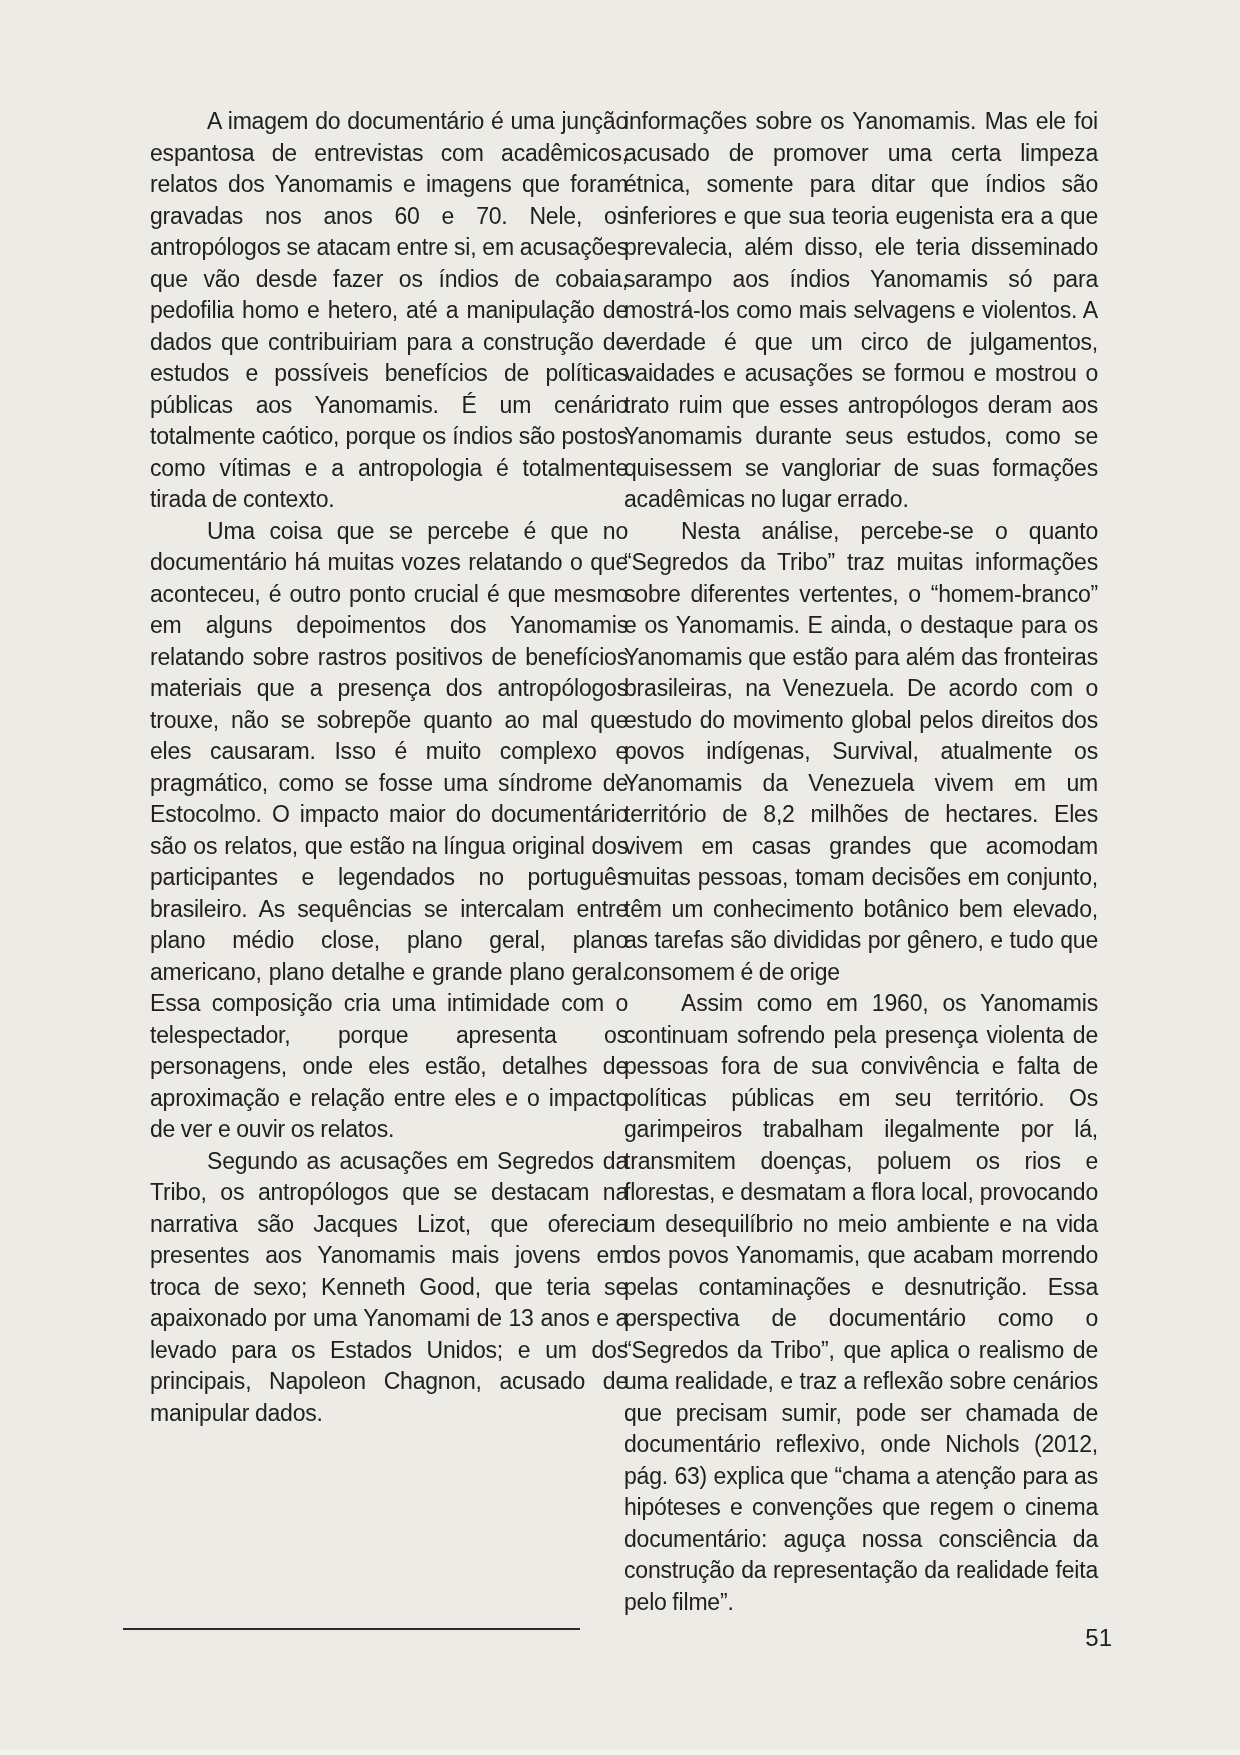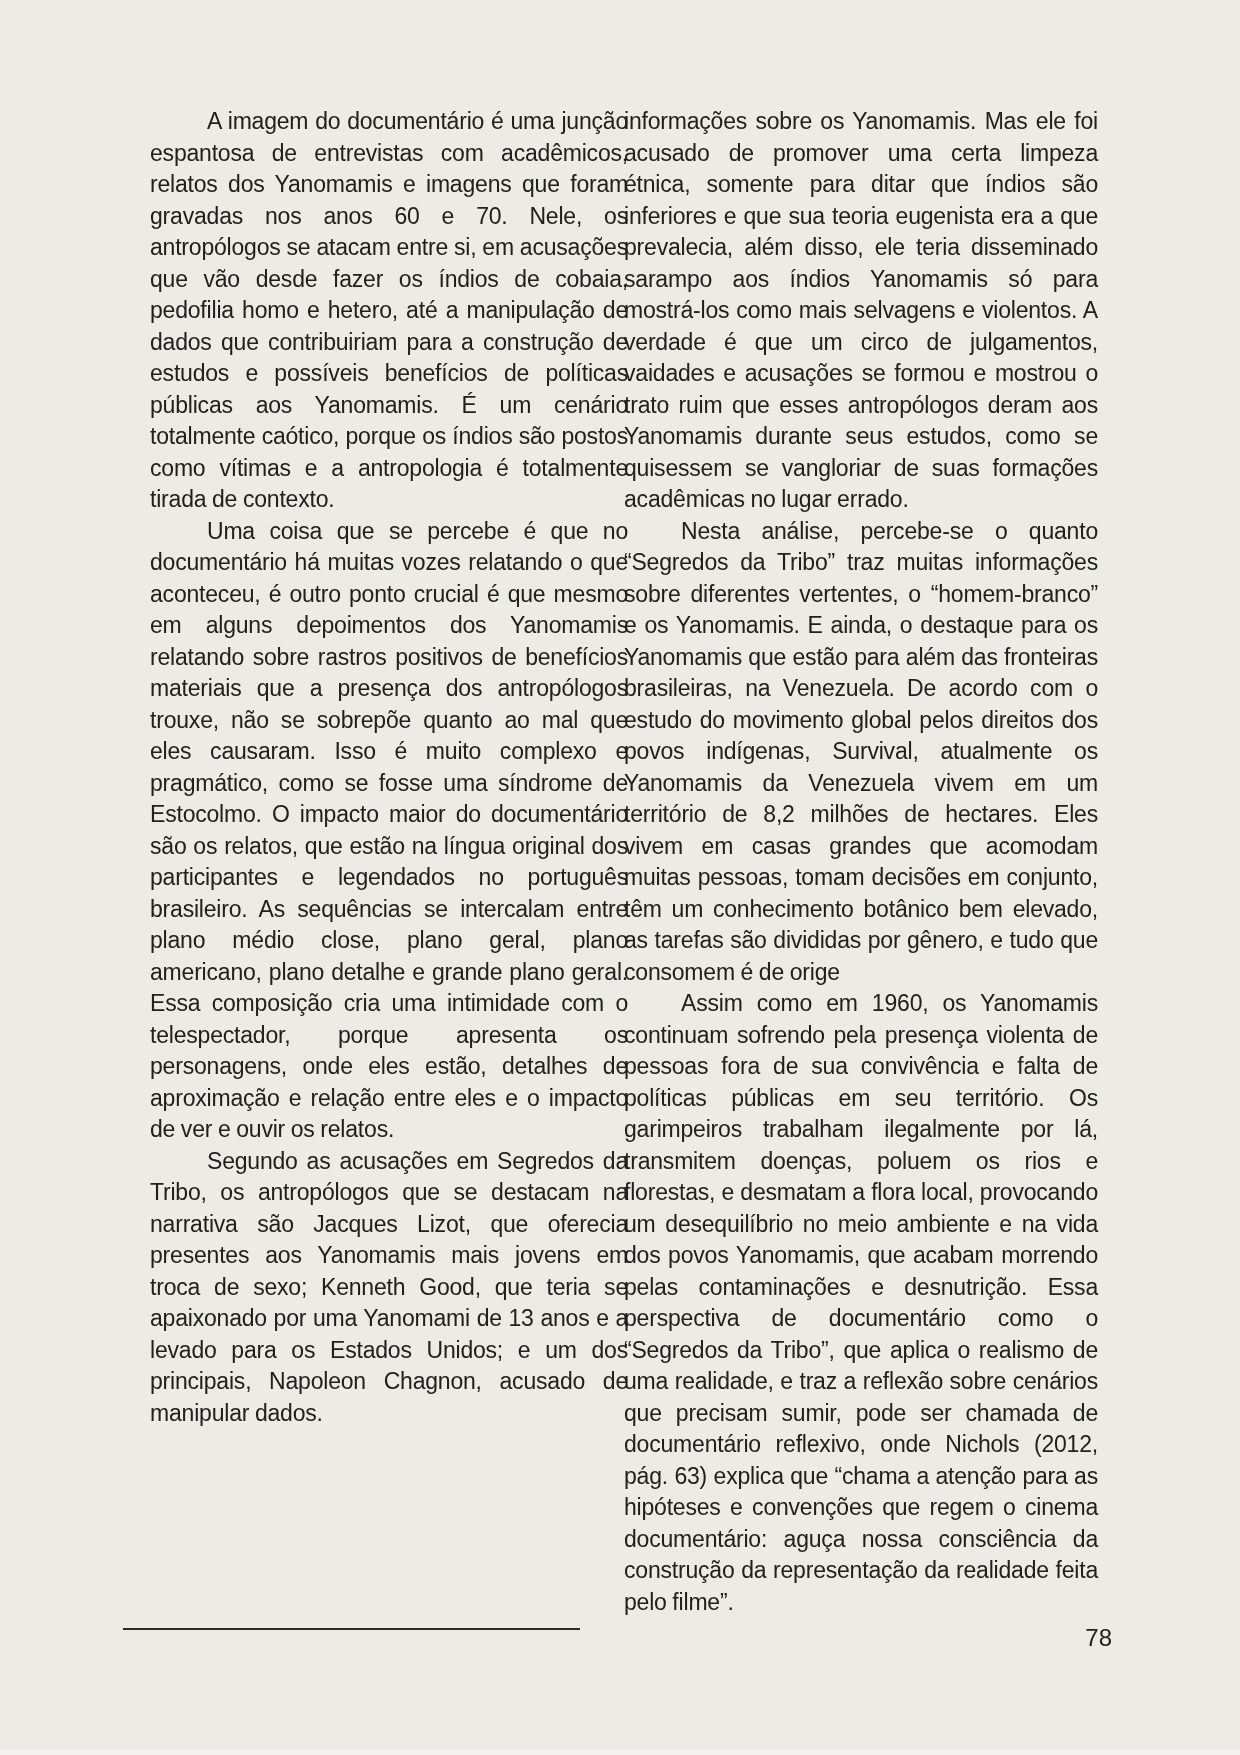--- a/index.html
+++ b/index.html
@@ -87,17 +87,17 @@
   </div>
 
   <div class="col col-right">
     <p class="para">informações sobre os Yanomamis. Mas ele foi acusado de promover uma certa limpeza étnica, somente para ditar que índios são inferiores e que sua teoria eugenista era a que prevalecia, além disso, ele teria disseminado sarampo aos índios Yanomamis só para mostrá-los como mais selvagens e violentos. A verdade é que um circo de julgamentos, vaidades e acusações se formou e mostrou o trato ruim que esses antropólogos deram aos Yanomamis durante seus estudos, como se quisessem se vangloriar de suas formações acadêmicas no lugar errado.</p>
     <p class="para indent">Nesta análise, percebe-se o quanto “Segredos da Tribo” traz muitas informações sobre diferentes vertentes, o “homem-branco” e os Yanomamis. E ainda, o destaque para os Yanomamis que estão para além das fronteiras brasileiras, na Venezuela. De acordo com o estudo do movimento global pelos direitos dos povos indígenas, Survival, atualmente os Yanomamis da Venezuela vivem em um território de 8,2 milhões de hectares. Eles vivem em casas grandes que acomodam muitas pessoas, tomam decisões em conjunto, têm um conhecimento botânico bem elevado, as tarefas são divididas por gênero, e tudo que consomem é de orige</p>
     <p class="para indent">Assim como em 1960, os Yanomamis continuam sofrendo pela presença violenta de pessoas fora de sua convivência e falta de políticas públicas em seu território. Os garimpeiros trabalham ilegalmente por lá, transmitem doenças, poluem os rios e florestas, e desmatam a flora local, provocando um desequilíbrio no meio ambiente e na vida dos povos Yanomamis, que acabam morrendo pelas contaminações e desnutrição. Essa perspectiva de documentário como o “Segredos da Tribo”, que aplica o realismo de uma realidade, e traz a reflexão sobre cenários que precisam sumir, pode ser chamada de documentário reflexivo, onde Nichols (2012, pág. 63) explica que “chama a atenção para as hipóteses e convenções que regem o cinema documentário: aguça nossa consciência da construção da representação da realidade feita pelo filme”.</p>
   </div>
 
   <div class="footnote-rule"></div>
 
-  <div class="page-number">78</div>
+  <div class="page-number">51</div>
 
   <div class="page-edge"></div>
 
 </div>
 
 </body></html>

